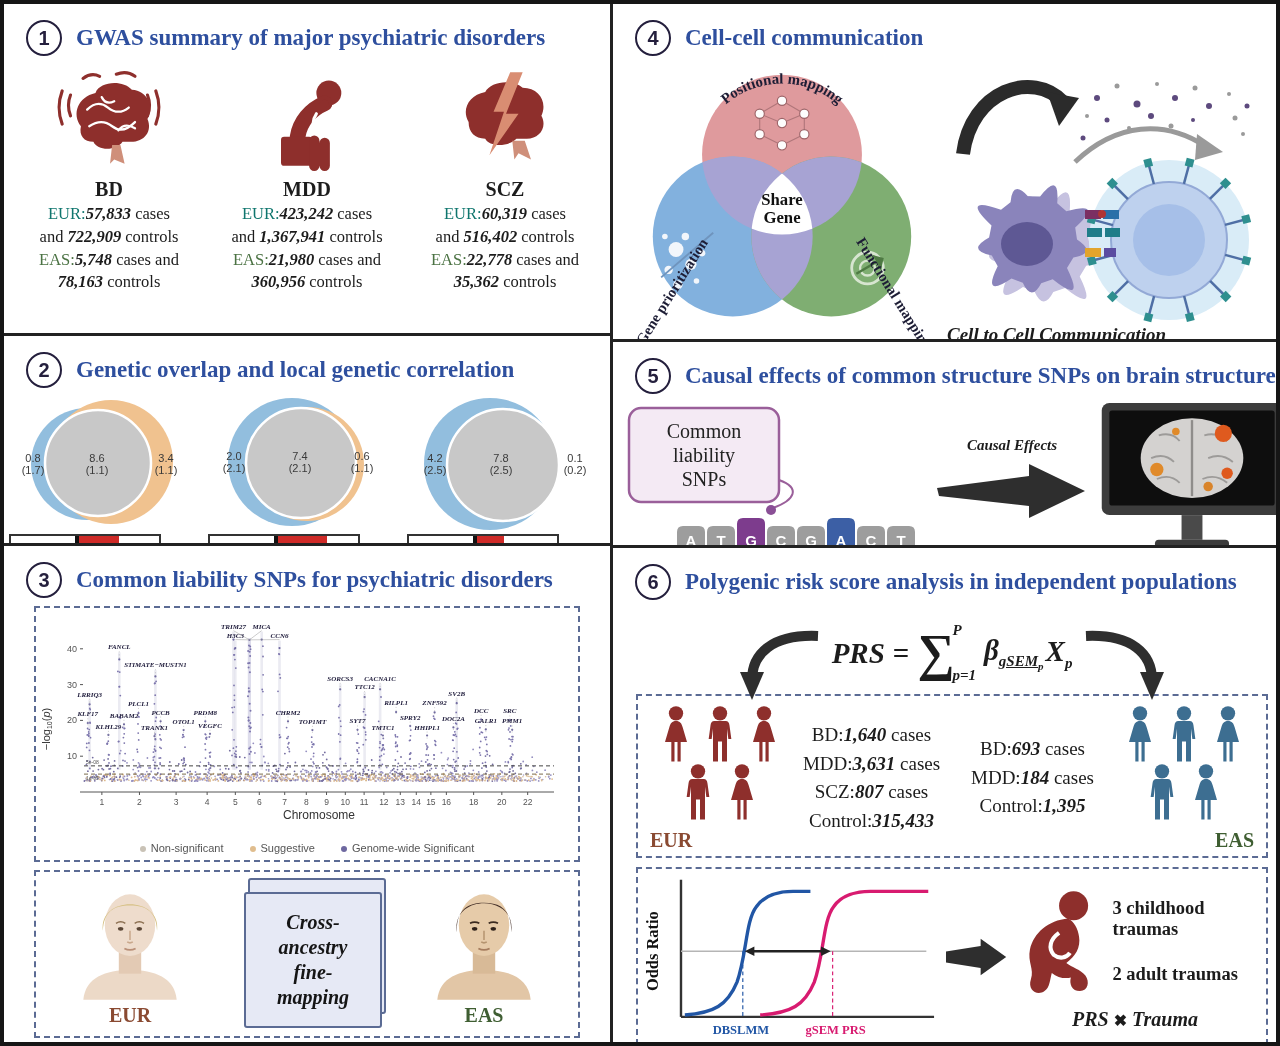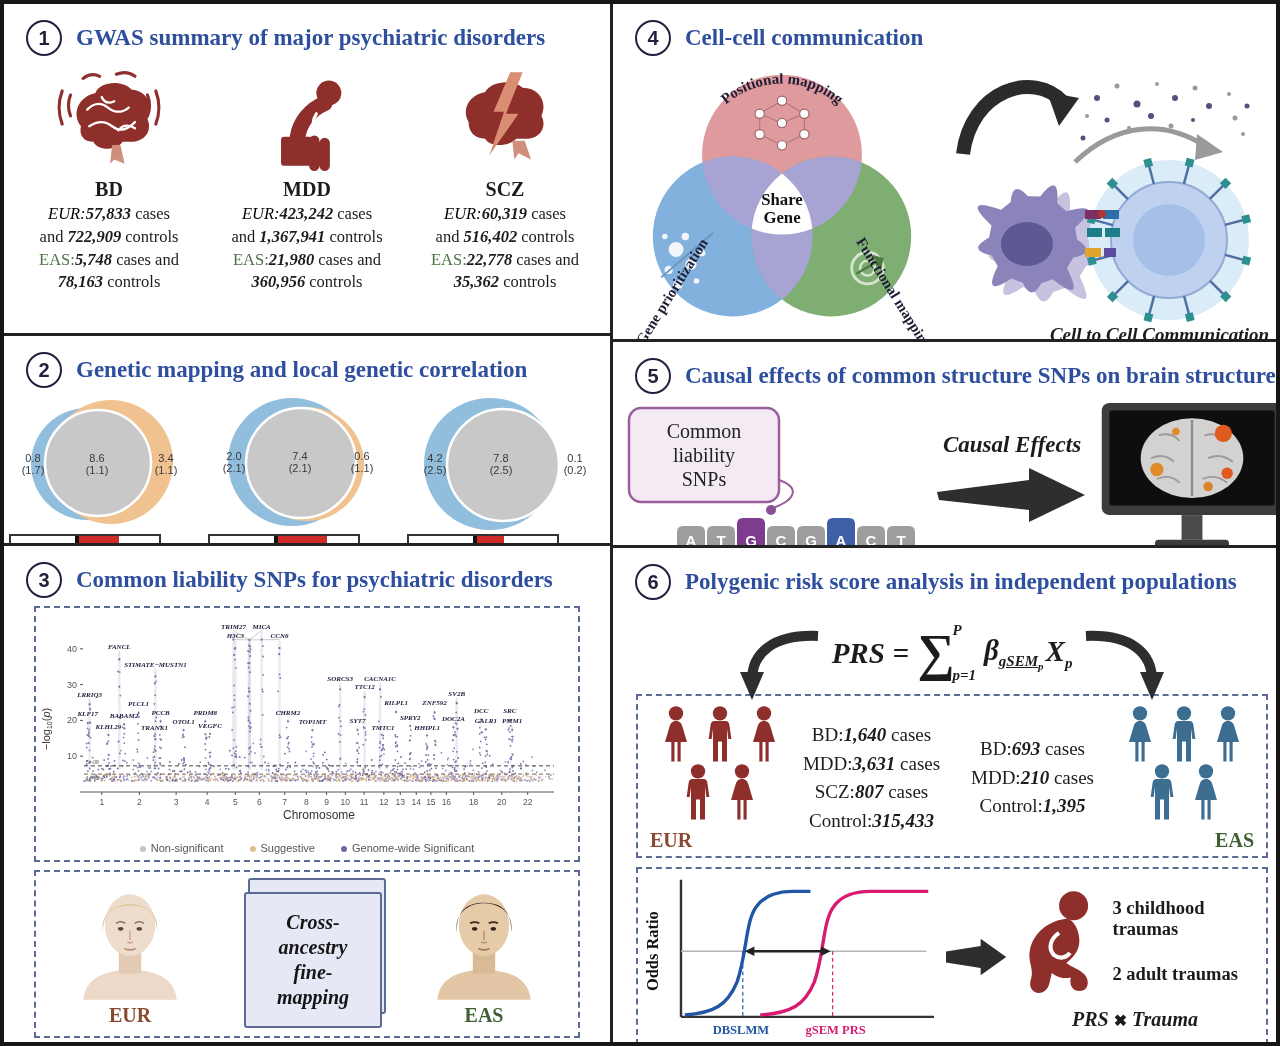--- a/index.html
+++ b/index.html
@@ -16,21 +16,21 @@
   .phead{display:flex;align-items:center;gap:14px;padding:16px 0 0 22px;}
   .badge{width:36px;height:36px;min-width:36px;border:2.5px solid #241f3d;border-radius:50%;
          display:flex;align-items:center;justify-content:center;font-weight:bold;font-size:20px;color:#241f3d;
          font-family:"Liberation Sans",sans-serif;}
   .ptitle{color:#2e4f9e;font-weight:bold;font-size:23px;line-height:1.05;}
   
   .disorders{display:flex;justify-content:space-around;padding:12px 6px 0;text-align:center;}
   .disorder{width:198px;}
   .dname{font-weight:bold;font-size:20px;margin-top:2px;}
   .dstats{font-size:16.5px;line-height:1.38;margin-top:2px;}
-  .c-eur{color:#000000;font-style:italic;} .c-eas{color:#4c7344;}
+  .c-eur{color:#0f766e;} .c-eas{color:#4c7344;}
   
   .venns{display:flex;justify-content:space-around;padding:4px 4px 0;}
   .venn-group{width:198px;display:flex;flex-direction:column;align-items:flex-start;}
   .rgbar{width:152px;height:26px;border:2px solid #333;background:#fff;display:flex;margin-top:2px;}
   .rgl{width:64px;display:flex;align-items:center;justify-content:center;font-size:13.5px;font-weight:bold;}
   .rgl sub{font-size:9px;}
   .rgdiv{width:4px;background:#111;}
   .rgred{background:#cf2a27;height:100%;}
   
   .dashedbox{border:2px dashed #5b6b94;background:#fff;}
@@ -43,26 +43,26 @@
   .poplabel{font-weight:bold;font-size:20px;text-align:center;}
   .poplabel.eur{color:#8a4a32;} .poplabel.eas{color:#3f5e32;}
   .card{position:relative;width:158px;height:152px;}
   .card .back,.card .front{position:absolute;width:138px;height:136px;border:2px solid #5b6b94;
         background:#e6e9f5;border-radius:3px;}
   .card .back{right:0;top:0;}
   .card .front{left:16px;top:14px;display:flex;flex-direction:column;align-items:center;justify-content:center;
         font-weight:bold;font-style:italic;font-size:20px;line-height:1.25;color:#151515;}
   
   .p4body{display:flex;padding:2px 4px 0;}
-  .cellwrap{display:flex;flex-direction:column;align-items:flex-end;}
+  .cellwrap{display:flex;flex-direction:column;align-items:flex-start;}
   .cellcap{font-weight:bold;font-style:italic;font-size:19px;margin-top:-6px;}
   
   .p5body{display:flex;align-items:center;padding:6px 8px 0 12px;gap:4px;}
   .causal{display:flex;flex-direction:column;align-items:center;width:170px;}
-  .causal-label{font-weight:bold;font-style:italic;font-size:23px;margin-bottom:6px;text-align:center;}
+  .causal-label{font-weight:bold;font-style:italic;font-size:15px;margin-bottom:6px;text-align:center;}
   
   .formula-row{display:flex;align-items:flex-start;justify-content:center;gap:10px;padding:8px 0 0;height:94px;}
   .formula{display:flex;align-items:center;gap:8px;font-weight:bold;font-style:italic;font-size:29px;margin-top:14px;}
   .sigma-wrap{display:flex;align-items:center;}
   .sigma{font-size:52px;font-style:normal;line-height:0.85;}
   .limits{display:flex;flex-direction:column;justify-content:space-between;height:62px;font-size:15px;margin-left:-2px;}
   .limits .up{align-self:flex-start;} .limits .lo{align-self:flex-start;margin-top:auto;}
   .bsub{font-size:15px;text-decoration:underline;} .bsubsub{font-size:11px;} .xsub{font-size:15px;}
   .popbox{width:632px;height:164px;margin:0 auto;display:flex;align-items:center;padding:4px 12px 0;gap:2px;}
   .popcol{display:flex;flex-direction:column;align-items:center;width:140px;}
@@ -141,21 +141,21 @@
               <div><span class="c-eas">EAS:</span><b><i>22,778</i></b> cases and</div>
               <div><b><i>35,362</i></b> controls</div>
             </div>
     </div>
         </div>
     </section>
 
     <section class="panel p2 bordered">
       <div class="phead">
         <div class="badge">2</div>
-        <div class="ptitle">Genetic mapping and local genetic correlation</div>
+        <div class="ptitle">Genetic overlap and local genetic correlation</div>
       </div>
       <div class="venns" id="venns">
           <div class="venn-group">
       <svg width="190" height="140" viewBox="0 0 190 140">
         <circle cx="78" cy="72" r="56" fill="#92bede"></circle>
         <circle cx="102" cy="70" r="62" fill="#f0c28f"></circle>
         <circle cx="89" cy="71" r="53" fill="#c8c8c8" stroke="#fff" stroke-width="2.5"></circle>
         <text x="24" y="70" text-anchor="middle" font-size="11" fill="#3a3a3a" class="sans">0.8<tspan x="24" dy="12">(1.7)</tspan></text>
               <text x="88" y="70" text-anchor="middle" font-size="11" fill="#3a3a3a" class="sans">8.6<tspan x="88" dy="12">(1.1)</tspan></text>
               <text x="157" y="70" text-anchor="middle" font-size="11" fill="#3a3a3a" class="sans">3.4<tspan x="157" dy="12">(1.1)</tspan></text>
@@ -2377,21 +2377,21 @@
           <div class="poplabel eur" style="align-self:flex-start">EUR</div>
         </div>
         <div class="statcol" id="eur-stats">
             <div>BD:<b><i>1,640</i></b> cases</div>
             <div>MDD:<b><i>3,631</i></b> cases</div>
             <div>SCZ:<b><i>807</i></b> cases</div>
             <div>Control:<b><i>315,433</i></b></div>
           </div>
         <div class="statcol" id="eas-stats">
             <div>BD:<b><i>693</i></b> cases</div>
-            <div>MDD:<b><i>210</i></b> cases</div>
+            <div>MDD:<b><i>184</i></b> cases</div>
             <div>Control:<b><i>1,395</i></b></div>
           </div>
         <div class="popcol">
           <div id="eas-people"><svg width="136" height="120" viewBox="0 0 136 120">
                 <use href="#sym-female" x="4" y="0" width="40" height="58" fill="#3d6e91"></use>
                 <use href="#sym-male" x="48" y="0" width="40" height="58" fill="#3d6e91"></use>
                 <use href="#sym-female" x="92" y="0" width="40" height="58" fill="#3d6e91"></use>
                 <use href="#sym-male" x="26" y="58" width="40" height="58" fill="#3d6e91"></use>
                 <use href="#sym-female" x="70" y="58" width="40" height="58" fill="#3d6e91"></use>
               </svg></div>

